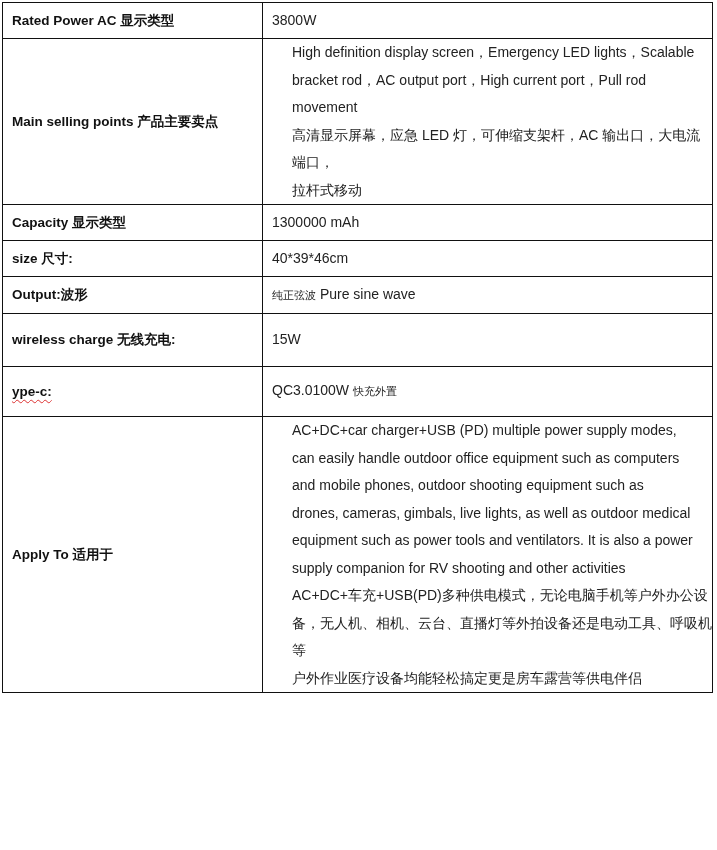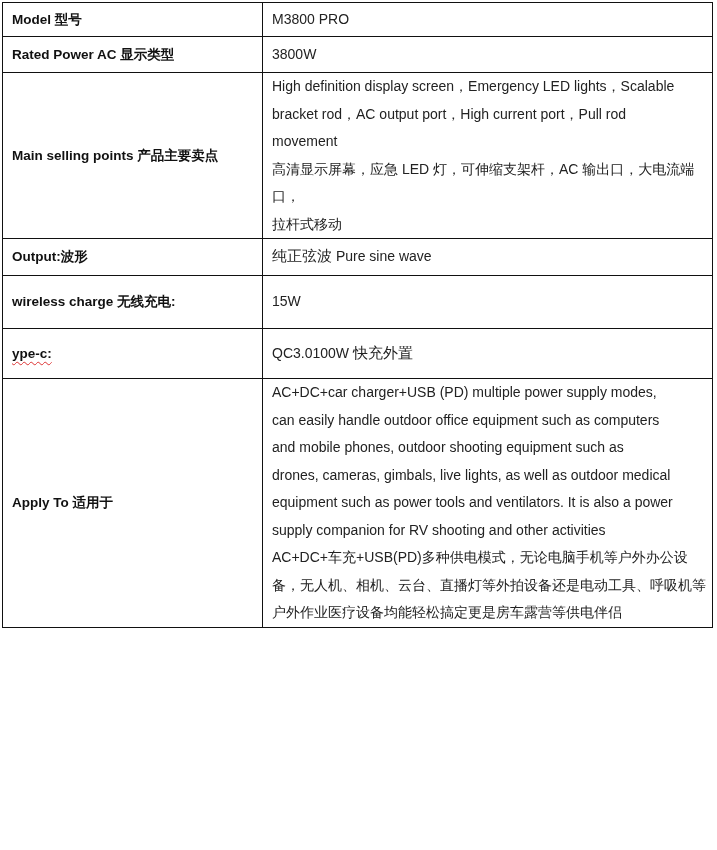--- a/index.html
+++ b/index.html
@@ -3,48 +3,52 @@
 <meta charset="utf-8">
 <style>
   html, body { margin: 0; padding: 0; background: #ffffff; }
   body { width: 717px; height: 850px; position: relative; overflow: hidden;
          font-family: "Liberation Sans", "DejaVu Sans", sans-serif; color: #111; }
   table.spec { position: absolute; left: 2px; top: 2px; width: 711px;
                border-collapse: collapse; table-layout: fixed; }
   table.spec td { border: 1.5px solid #111; padding: 0 0 0 9px; vertical-align: middle; }
   td.key { width: 250px; font-weight: bold; font-size: 13.5px; }
   td.val { font-size: 14px; color: #222; line-height: 27.5px; padding-left: 8px; }
-  .serif { font-family: Liberation Serif, serif; font-size: 15px; }
+  .serif { font-family: Liberation Serif, serif; font-size: 11px; }
   .squiggle { text-decoration: underline wavy #d33; text-decoration-thickness: 1px; text-underline-offset: 3px; }
-  .line { display: block; }
+  .line { display: block; margin-left: 20px; }
 </style>
 </head>
 <body>
 
 <table class="spec">
   <tbody>
-      <tr style="height:34px">
-    <td class="key">Model 型号</td>
-    <td class="val">M3800 PRO</td>
-  </tr>
   <tr style="height:36px">
     <td class="key">Rated Power AC 显示类型</td>
     <td class="val">3800W</td>
   </tr>
   <tr style="height:139px">
     <td class="key">Main selling points 产品主要卖点</td>
     <td class="val">
       <span class="line">
         <span>High definition display screen，Emergency LED lights，Scalable</span>
       </span>
       <span class="line">bracket rod，AC output port，High current port，Pull rod</span>
       <span class="line">movement</span>
       <span class="line">高清显示屏幕，应急 LED 灯，可伸缩支架杆，AC 输出口，大电流端口，</span>
       <span class="line">拉杆式移动</span>
     </td>
+  </tr>
+  <tr style="height:36px">
+    <td class="key">Capacity 显示类型</td>
+    <td class="val">1300000 mAh</td>
+  </tr>
+  <tr style="height:36px">
+    <td class="key">size 尺寸:</td>
+    <td class="val">40*39*46cm</td>
   </tr>
   <tr style="height:37px">
     <td class="key">Output:波形</td>
     <td class="val">
       <span class="serif">纯正弦波</span>
       <span>Pure sine wave</span>
     </td>
   </tr>
   <tr style="height:53px">
     <td class="key">wireless charge 无线充电:</td>

